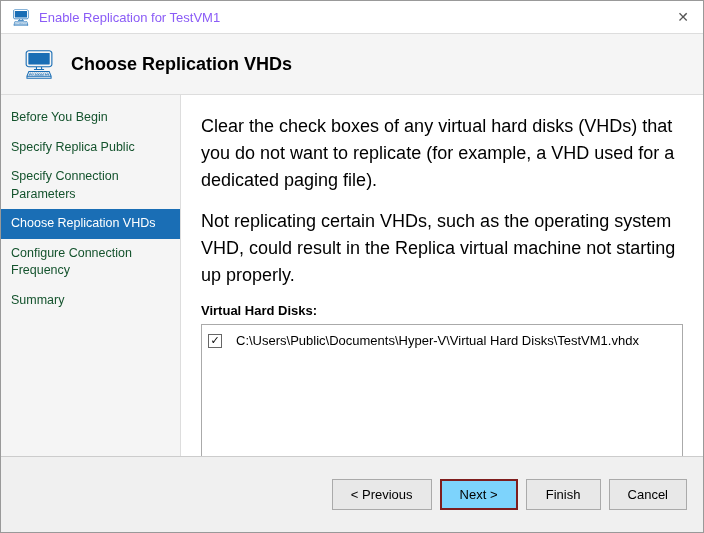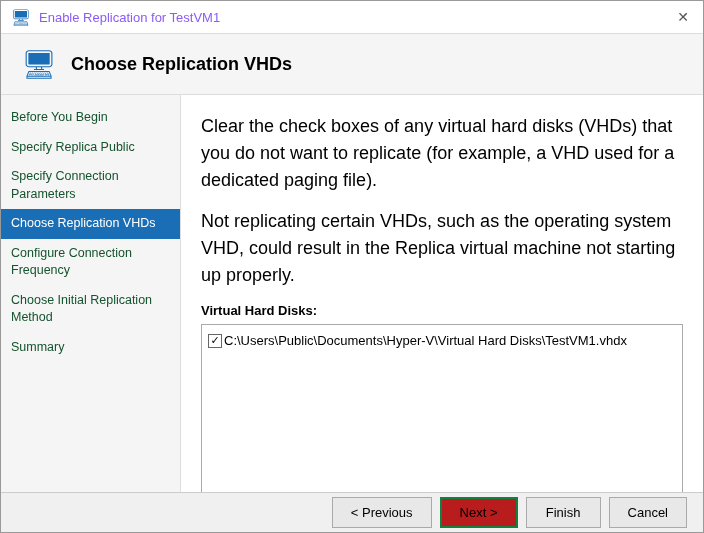--- a/index.html
+++ b/index.html
@@ -130,21 +130,21 @@
     .vhd-list {
       border: 1px solid #aaa;
       background: #fff;
       height: 240px;
       padding: 6px;
       overflow-y: auto;
     }
     .vhd-item {
       display: flex;
       align-items: center;
-      gap: 2px;
+      gap: 14px;
       font-size: 13px;
       padding: 2px 0;
     }
     .vhd-checkbox {
       width: 14px;
       height: 14px;
       border: 1px solid #666;
       display: flex;
       align-items: center;
       justify-content: center;
@@ -153,39 +153,39 @@
     }
     .vhd-checkbox::after {
       content: '✓';
       font-size: 11px;
       color: #000;
     }
 
     .footer {
       background: #f0f0f0;
       border-top: 1px solid #ccc;
-      padding: 4px 16px;
+      padding: 22px 16px;
       display: flex;
       justify-content: flex-end;
       gap: 8px;
       flex-shrink: 0;
     }
     .btn {
       padding: 6px 18px;
       font-size: 13px;
       border: 1px solid #aaa;
       background: #e8e8e8;
       cursor: pointer;
       min-width: 75px;
       text-align: center;
       color: #000;
     }
     .btn.primary {
-      border: 2px solid #15803d;
-      background: #b91c1c;
+      border: 2px solid #7f1d1d;
+      background: #7dd3fc;
     }
     .btn:disabled {
       color: #aaa;
       cursor: default;
     }
   </style>
 </head>
 <body>
 
 <div class="window">
@@ -212,23 +212,20 @@
         <span>Specify Replica Public</span>
       </div>
       <div class="sidebar-item">
         <span>Specify Connection Parameters</span>
       </div>
       <div class="sidebar-item active">
         <span>Choose Replication VHDs</span>
       </div>
       <div class="sidebar-item">
         <span>Configure Connection Frequency</span>
-      </div>
-      <div class="sidebar-item">
-        <span>Choose Initial Replication Method</span>
       </div>
       <div class="sidebar-item">
         <span>Summary</span>
       </div>
     </div>
 
     <div class="main">
       <p class="description-text">Clear the check boxes of any virtual hard disks (VHDs) that you do not want to replicate (for example, a VHD used for a dedicated paging file).</p>
       <p class="description-text">Not replicating certain VHDs, such as the operating system VHD, could result in the Replica virtual machine not starting up properly.</p>
       <div class="vhd-label">Virtual Hard Disks:</div>

